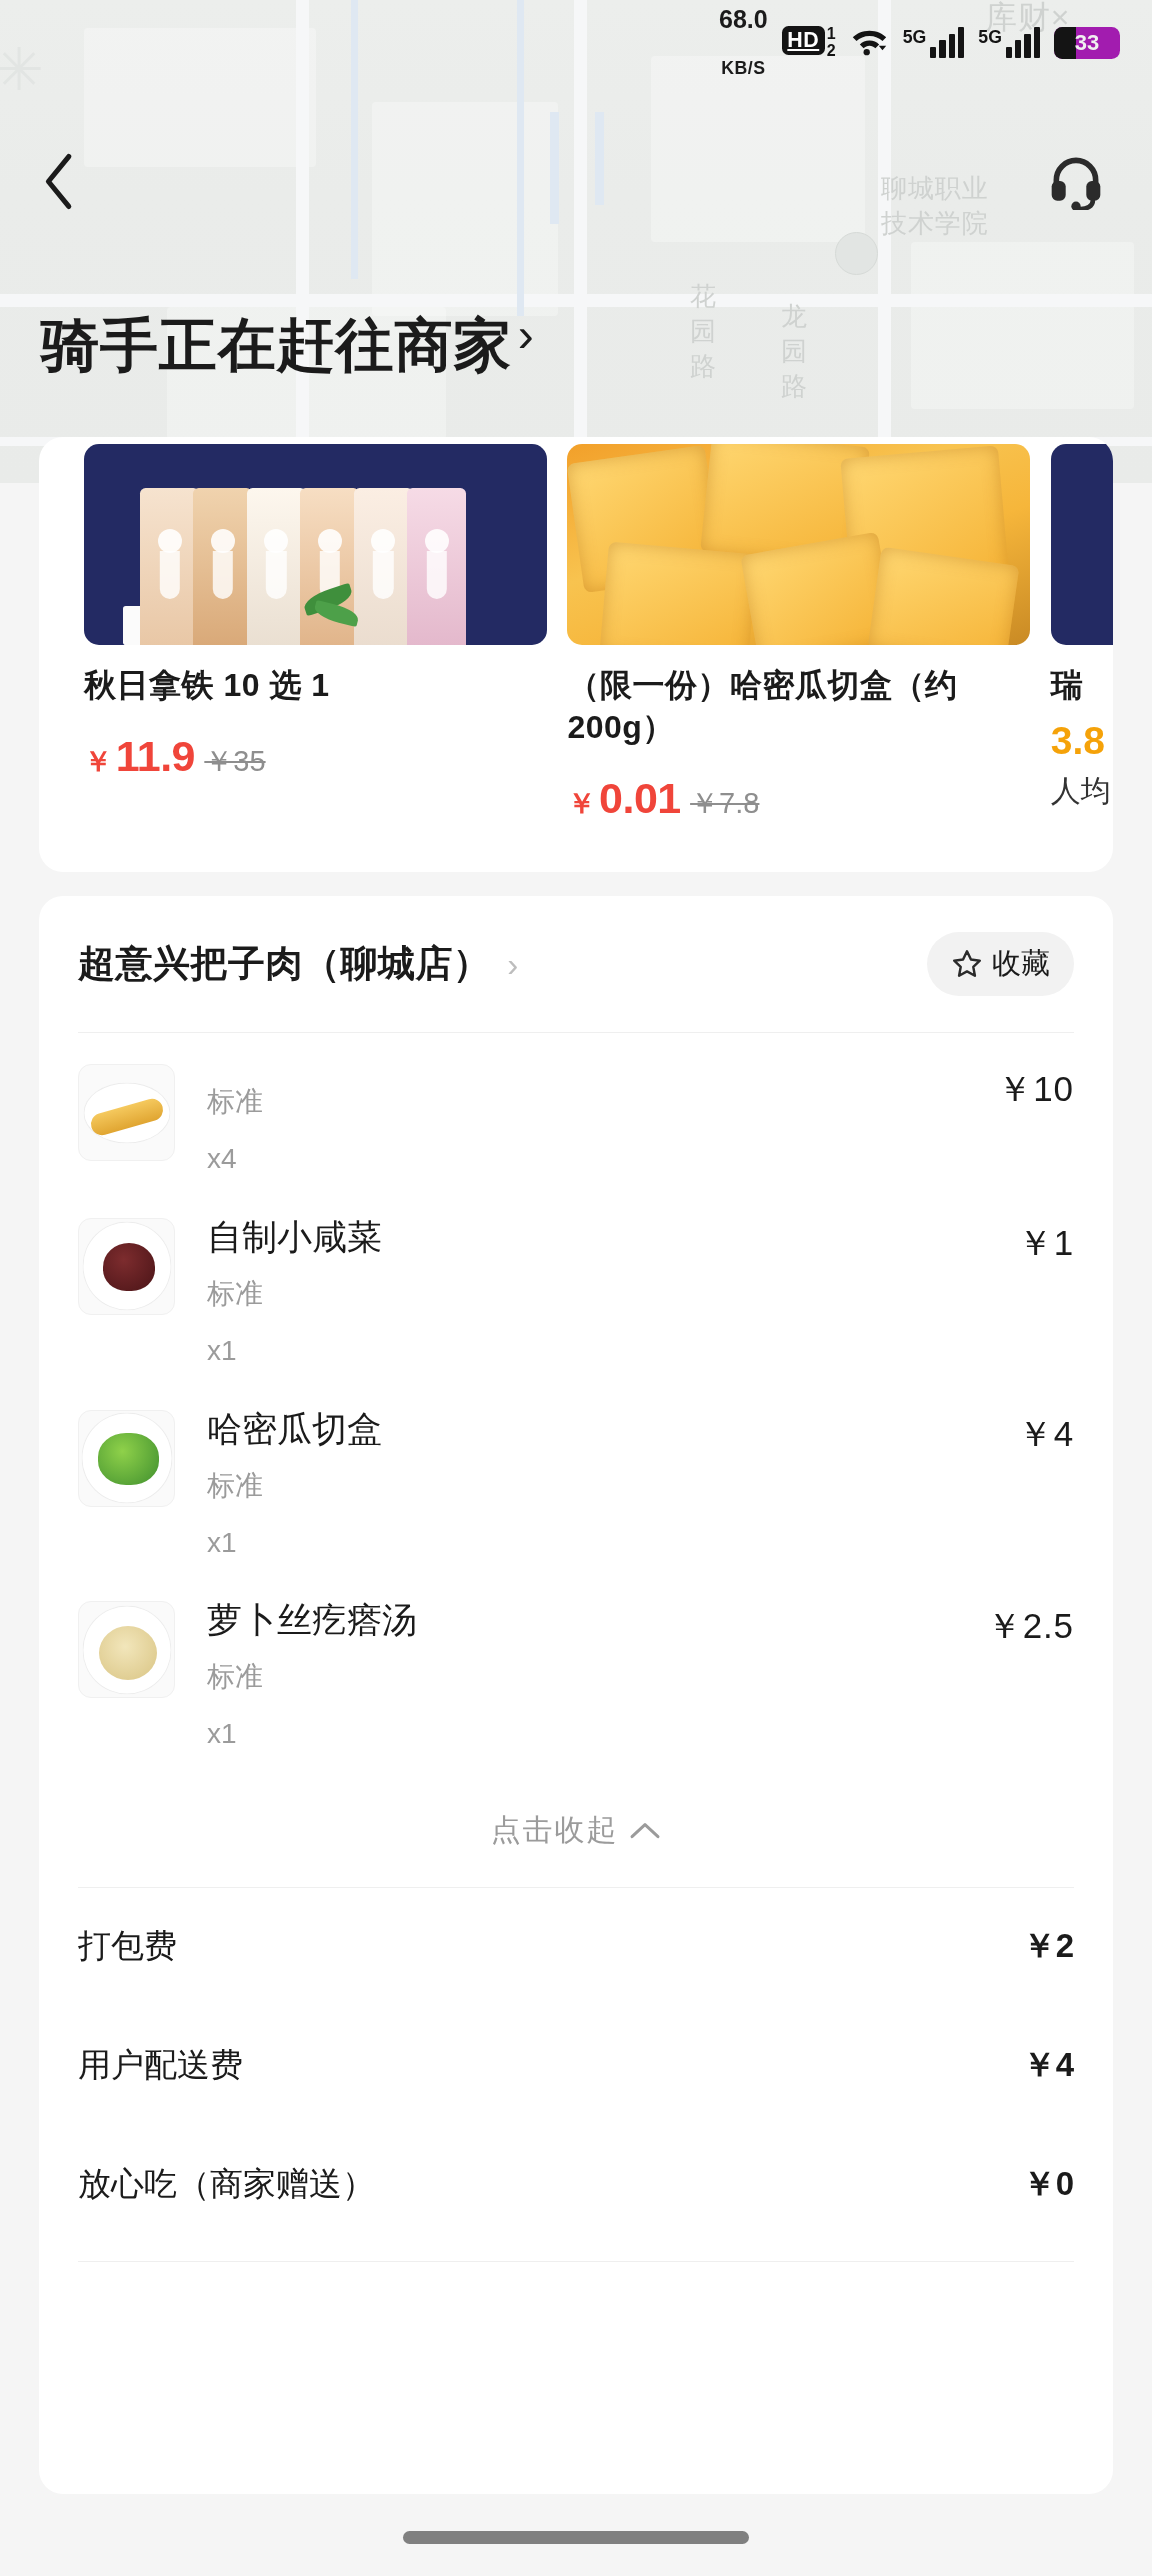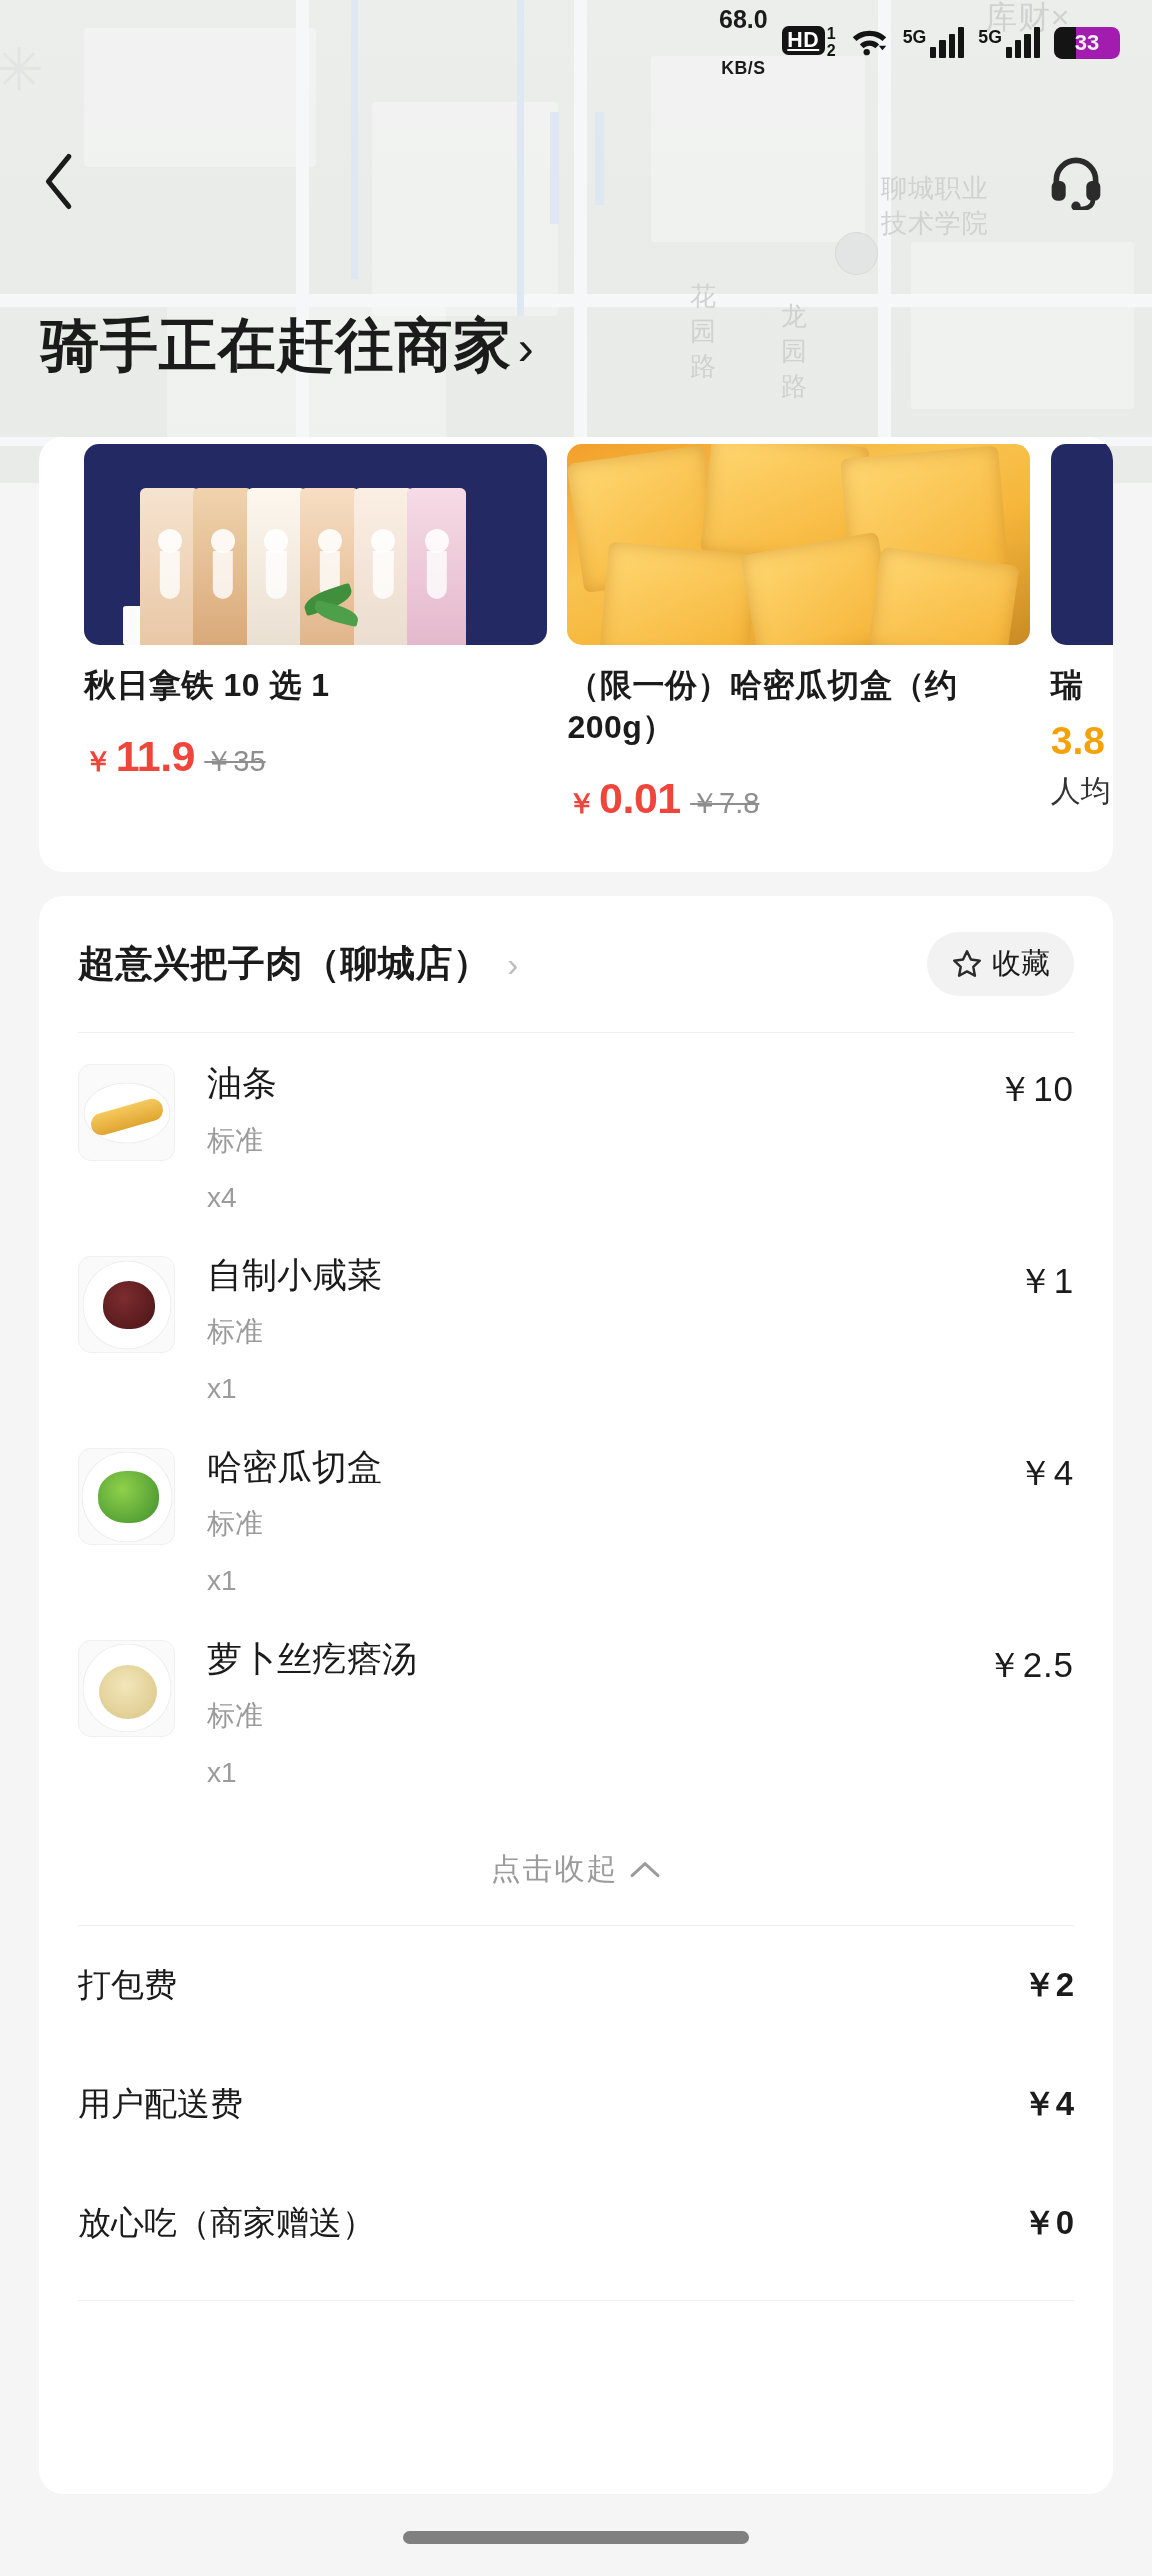--- a/index.html
+++ b/index.html
@@ -82,21 +82,21 @@
   #nav-bar {
     position:absolute; left:0; top:130px; width:1152px; height:102px;
     display:flex; align-items:center; padding: 0 41px; z-index: 15;
   }
   #back-btn { width: 59px; height: 67px; display:flex; align-items:center; }
   #support-btn { margin-left:auto; width:71px; height:71px; display:flex; align-items:center; justify-content:center; }
 
   
   #page-title-wrap {
     position:absolute; left:41px; top:307px; z-index:15;
-    display:flex; align-items:center; gap: 5.6px;
+    display:flex; align-items:flex-start; gap: 5.6px;
   }
   #page-title { font-size: 58px; font-weight:800; color:#1b1b1b; letter-spacing:0.9px; }
   #page-title-chev { font-size:48px; color:#1b1b1b; font-weight:300; line-height:1; margin-top:3.7px;}
 
   
   #carousel-card {
     position:absolute; left:39px; top:437px; width:1074px; height:435px;
     background:#ffffff; border-radius: 24px; overflow:hidden; z-index:10;
   }
   #carousel-track { display:flex; gap: 20.4px; padding: 0 45px; height:100%; }
@@ -370,21 +370,20 @@
     <div class="divider"></div>
 
     <div id="order-items">
 
       <div class="order-row">
         <div class="oi-thumb t-youtiao">
           <div class="plate"></div>
             <div class="stick"></div>
         </div>
         <div class="oi-info">
-          <div class="oi-name">油条</div>
           <div class="oi-spec">标准</div>
           <div class="oi-qty">x4</div>
         </div>
         <div class="oi-price">￥10</div>
       </div>
 
       <div class="order-row">
         <div class="oi-thumb t-pickle">
           <div class="plate"></div>
             <div class="heap"></div>

